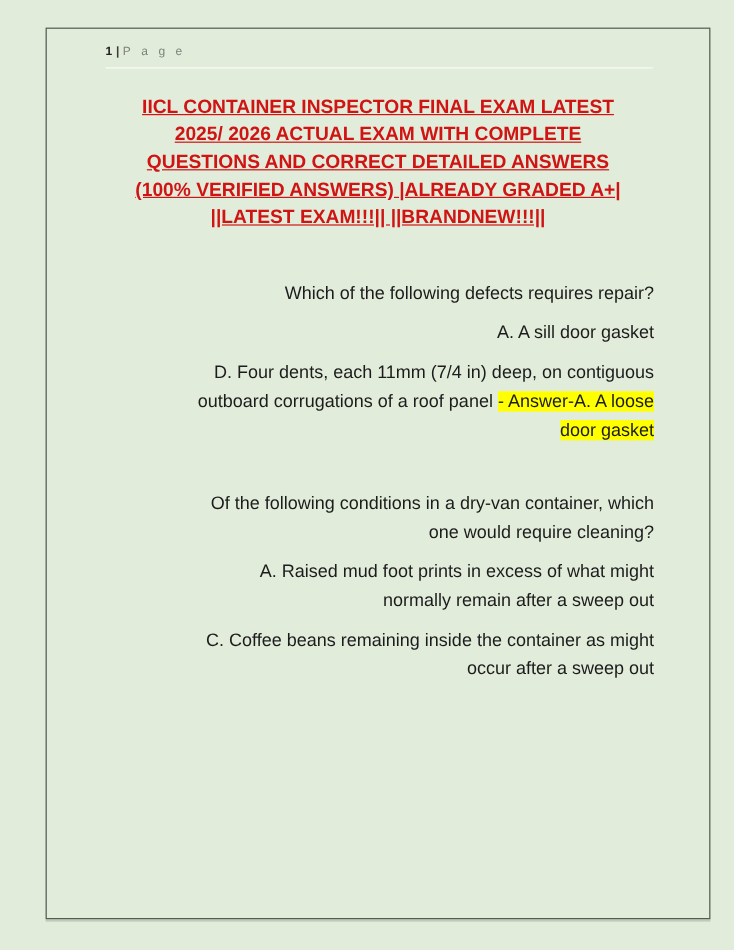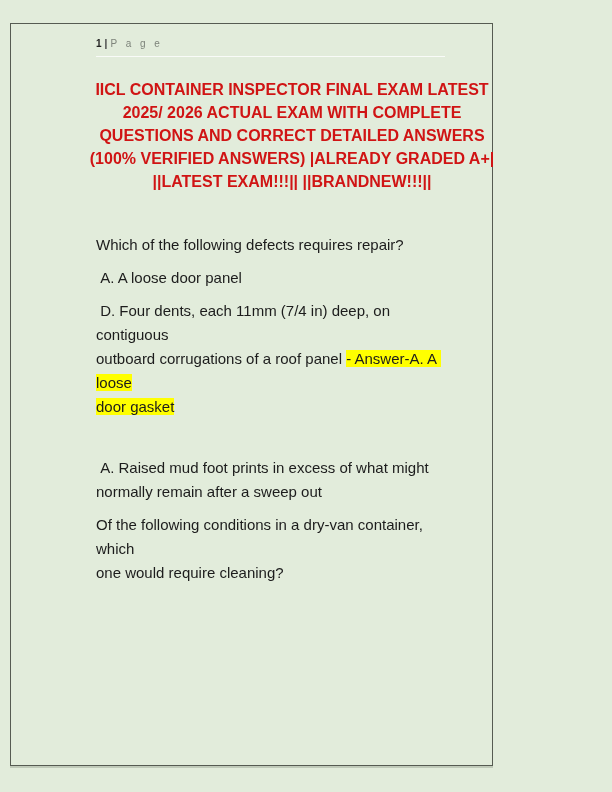--- a/index.html
+++ b/index.html
@@ -9,29 +9,28 @@
   body {
     width: 612px;
     height: 792px;
     background: var(--page-bg, #e2ecdb);
     font-family: "Liberation Sans", sans-serif;
     color: var(--body-text, #1c1c1c);
     overflow: hidden;
   }
   .frame {
     position: absolute;
-    left: 10px;
+    left: 38px;
     top: 23px;
-    width: 483px;
+    width: 554px;
     height: 743px;
     border: 1px solid #565b52;
     box-shadow: 0 2px 0 rgba(90,100,85,0.25);
     box-sizing: border-box;
     background: var(--page-bg, #e2ecdb);
-    padding-left: 36px;
   }
   .header {
     margin: 13px 47px 0 49px;
     padding-bottom: 6px;
     border-bottom: 1px solid rgba(255,255,255,0.8);
     font-size: 10px;
     line-height: 13px;
     white-space: pre;
   }
   .header .pnum {
@@ -49,29 +48,31 @@
   }
   .title {
     margin: 21px auto 0 auto;
     width: 490px;
     text-align: center;
     color: var(--title-red, #d01414);
     font-weight: bold;
     font-size: 16px;
     line-height: 23px;
     white-space: pre-line;
+    text-decoration: underline;
   }
   .body {
     margin: 40px 46px 0 49px;
     font-size: 15px;
     line-height: 24px;
   }
   .para {
     margin: 0 0 9px 0;
     white-space: pre-wrap;
+    text-align: right;
   }
   .hl {
     background: var(--highlight, #ffff00);
   }
   .spacer {
     height: 28px;
   }
 </style>
 </head>
 <body>
@@ -82,26 +83,28 @@
 
   <div class="title">IICL CONTAINER INSPECTOR FINAL EXAM LATEST
 2025/ 2026 ACTUAL EXAM WITH COMPLETE
 QUESTIONS AND CORRECT DETAILED ANSWERS
 (100% VERIFIED ANSWERS) |ALREADY GRADED A+|
 ||LATEST EXAM!!!|| ||BRANDNEW!!!||</div>
 
   <div class="body">
 
     <p class="para">Which of the following defects requires repair?</p>
-    <p class="para"> A. A loose door panel</p>
+    <p class="para"> A. A sill door gasket</p>
     <p class="para"><span> D. Four dents, each 11mm (7/4 in) deep, on contiguous
 outboard corrugations of a roof panel </span><span class="hl">- Answer-A. A loose
 door gasket</span></p>
 
     <div class="spacer"></div>
 
+    <p class="para">Of the following conditions in a dry-van container, which
+one would require cleaning?</p>
     <p class="para"> A. Raised mud foot prints in excess of what might
 normally remain after a sweep out</p>
-    <p class="para">Of the following conditions in a dry-van container, which
-one would require cleaning?</p>
+    <p class="para"> C. Coffee beans remaining inside the container as might
+occur after a sweep out</p>
 
   </div>
 </div>
 
 </body></html>

